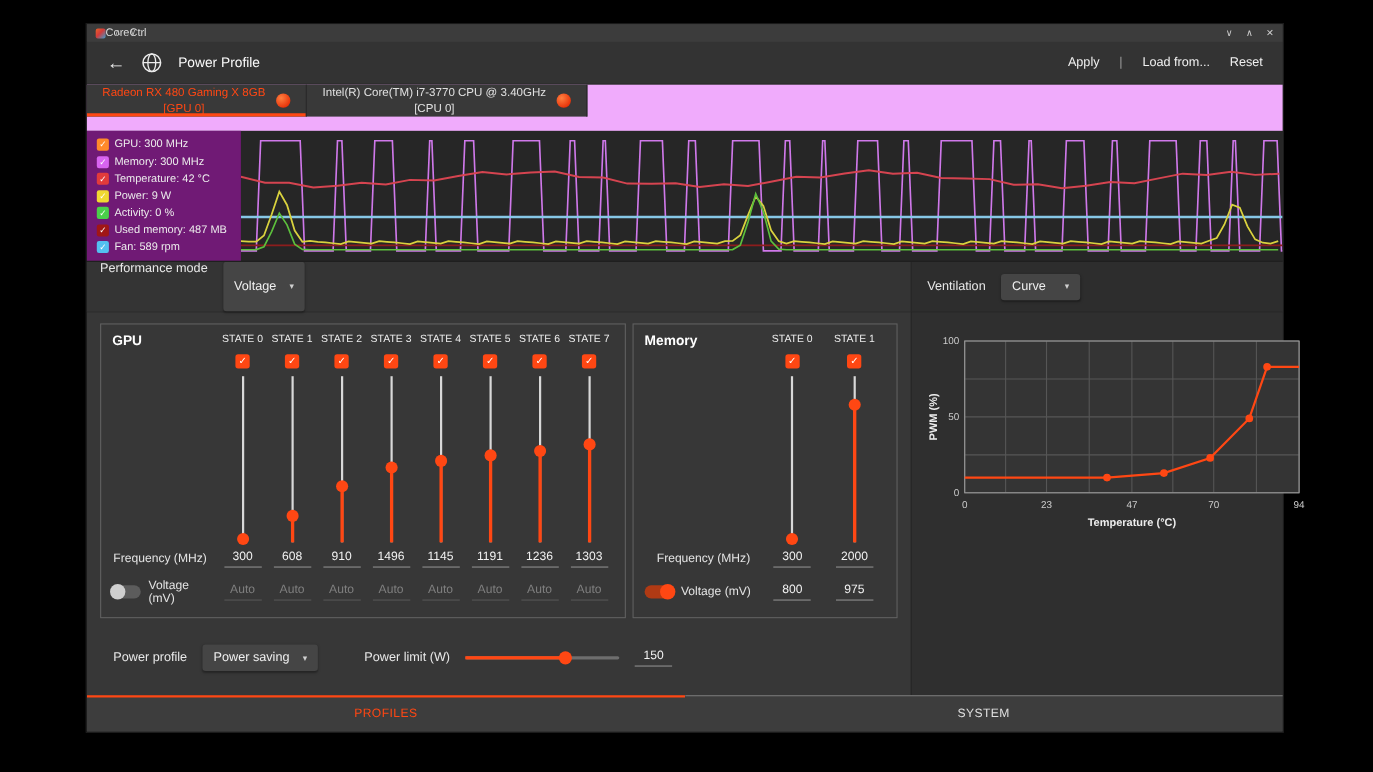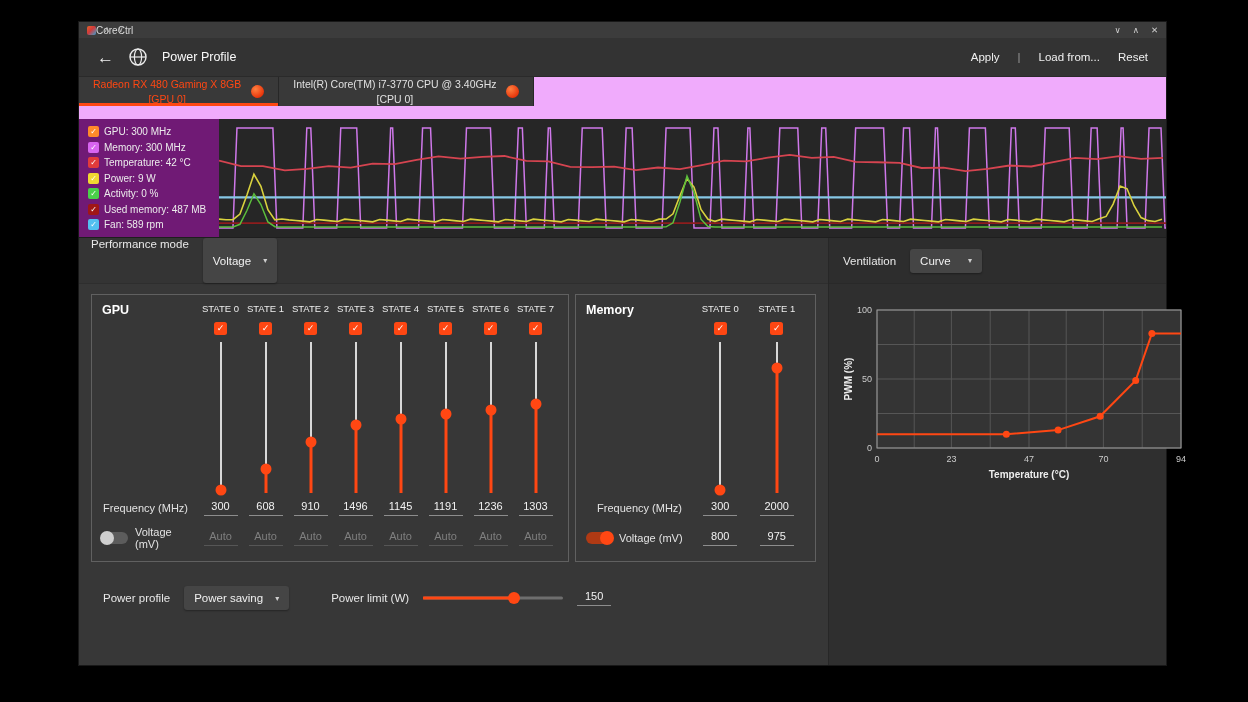--- a/index.html
+++ b/index.html
@@ -480,15 +480,19 @@
               <circle cx="165.36170212765958" cy="136.2" r="3.5" fill="#ff4713"></circle>
               <circle cx="217.1063829787234" cy="132.06" r="3.5" fill="#ff4713"></circle>
               <circle cx="259.1489361702128" cy="118.25999999999999" r="3.5" fill="#ff4713"></circle>
               <circle cx="294.72340425531917" cy="82.38" r="3.5" fill="#ff4713"></circle>
               <circle cx="310.8936170212766" cy="35.46000000000001" r="3.5" fill="#ff4713"></circle>
             </svg>
         </div>
       </div>
     </div>
 
+    <div class="bottom-tabs">
+      <div class="btab selected">PROFILES</div>
+      <div class="btab">SYSTEM</div>
+    </div>
 
   </div>
 </div>
 
 </body></html>

